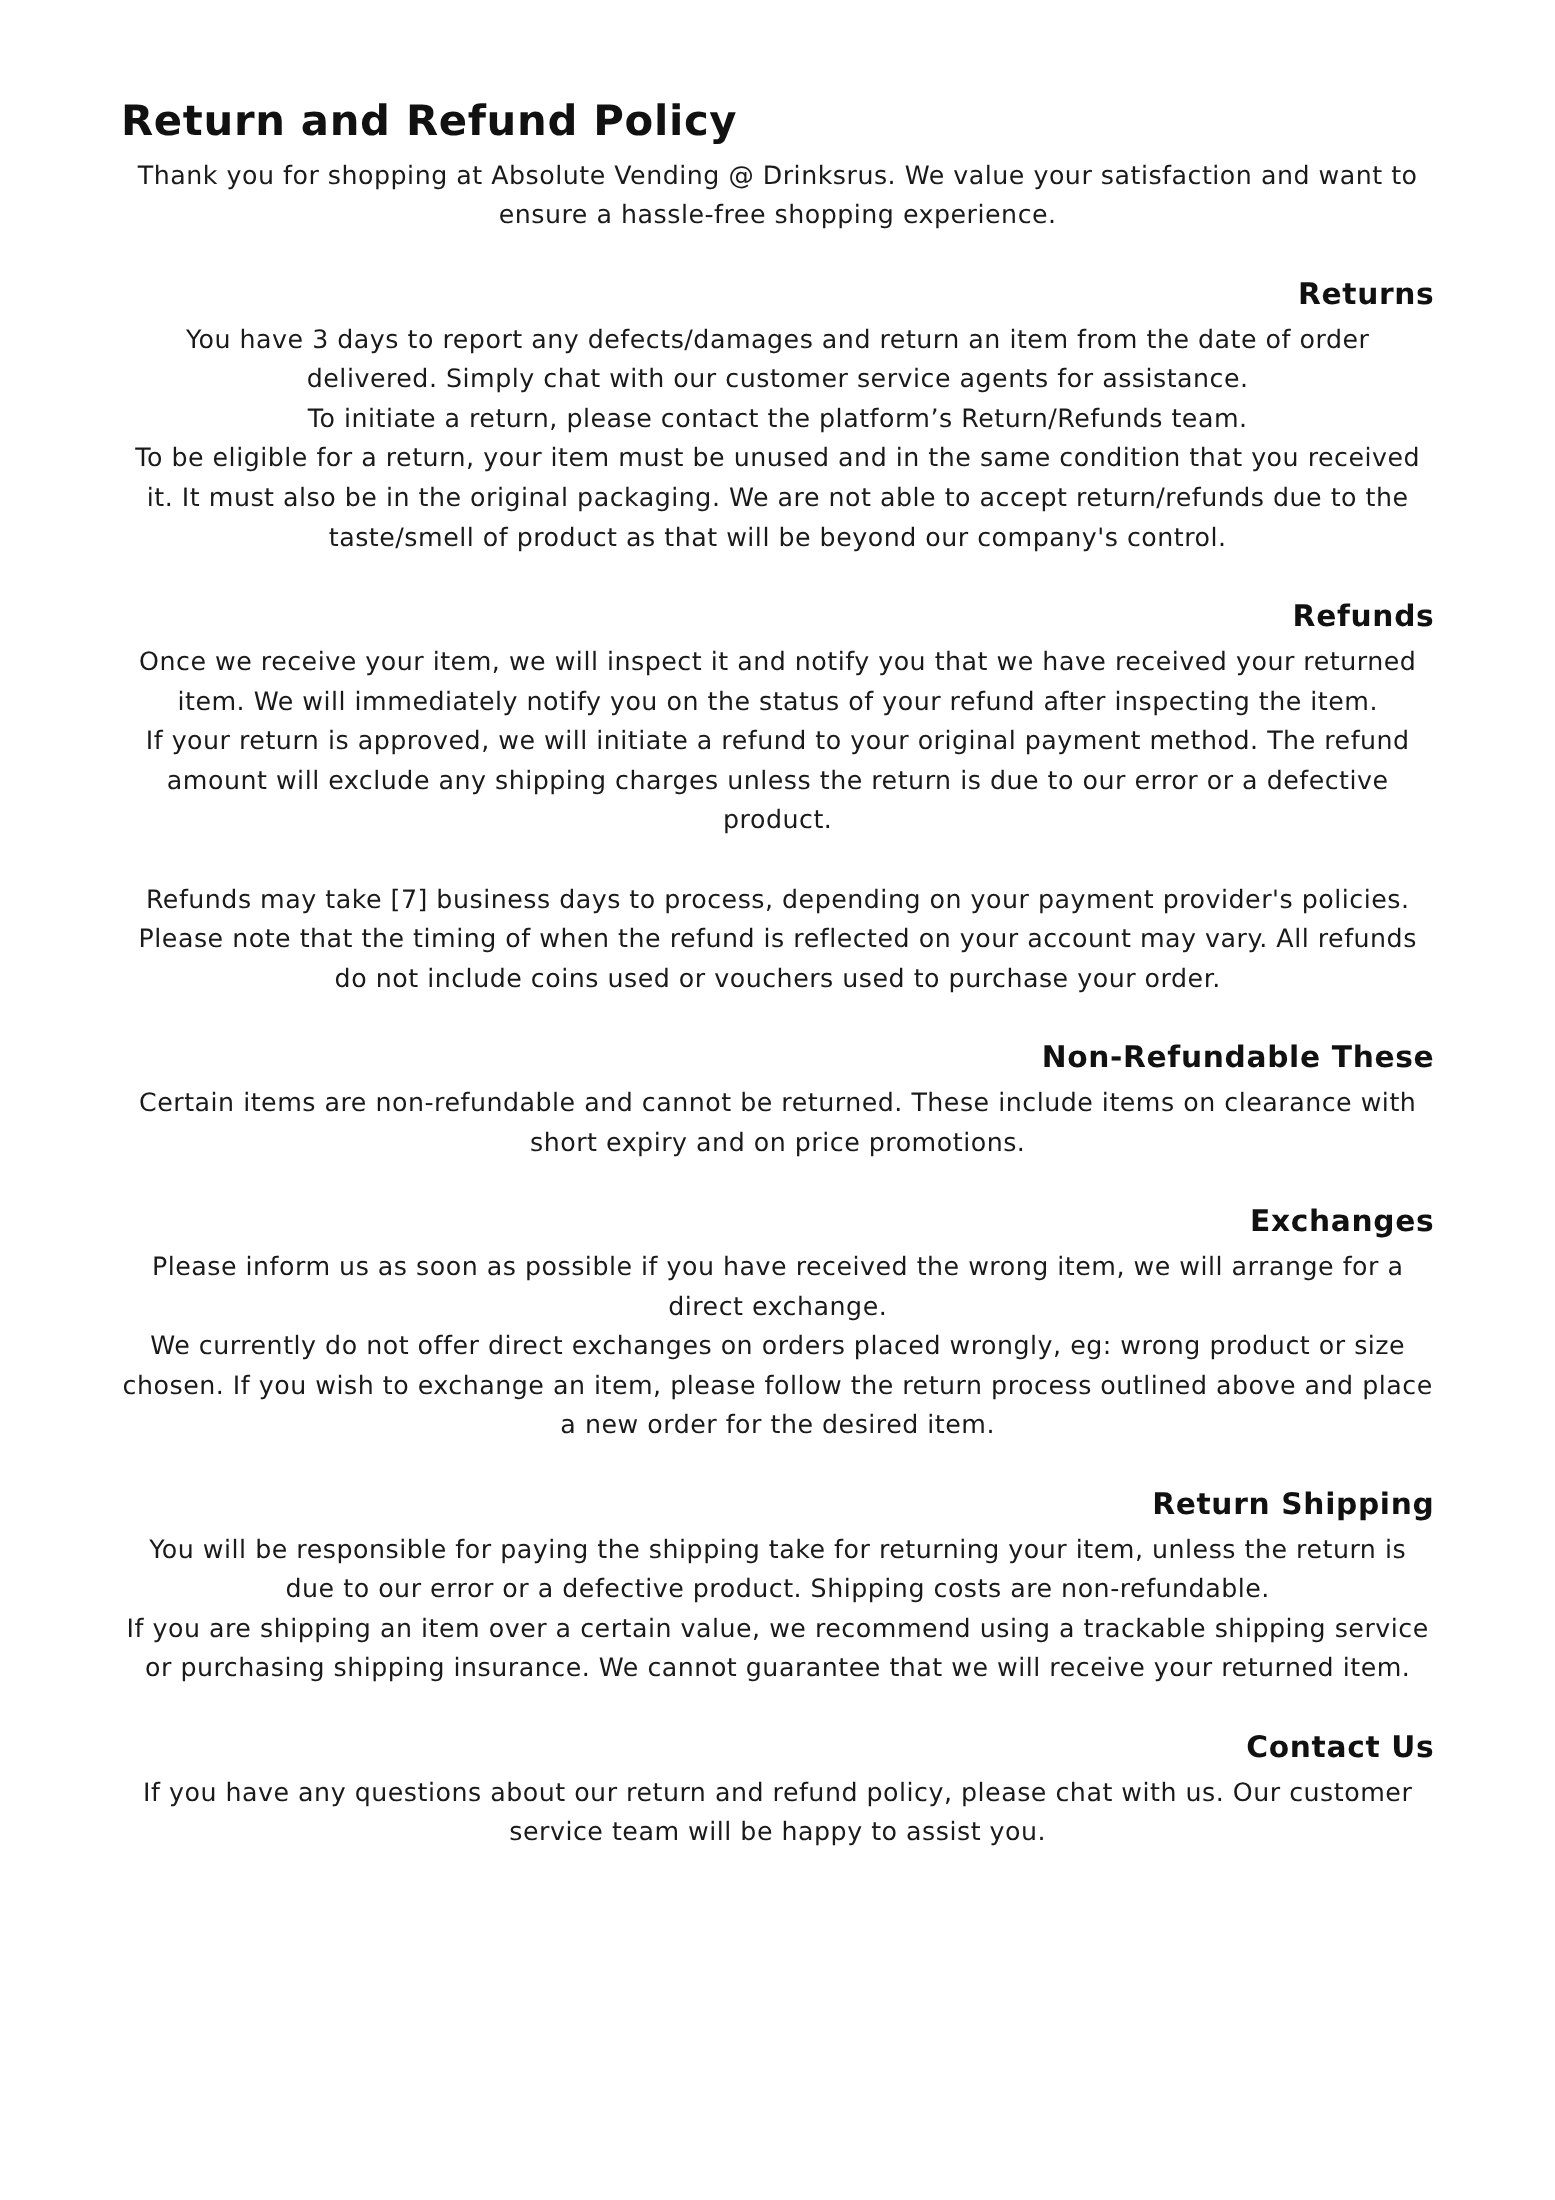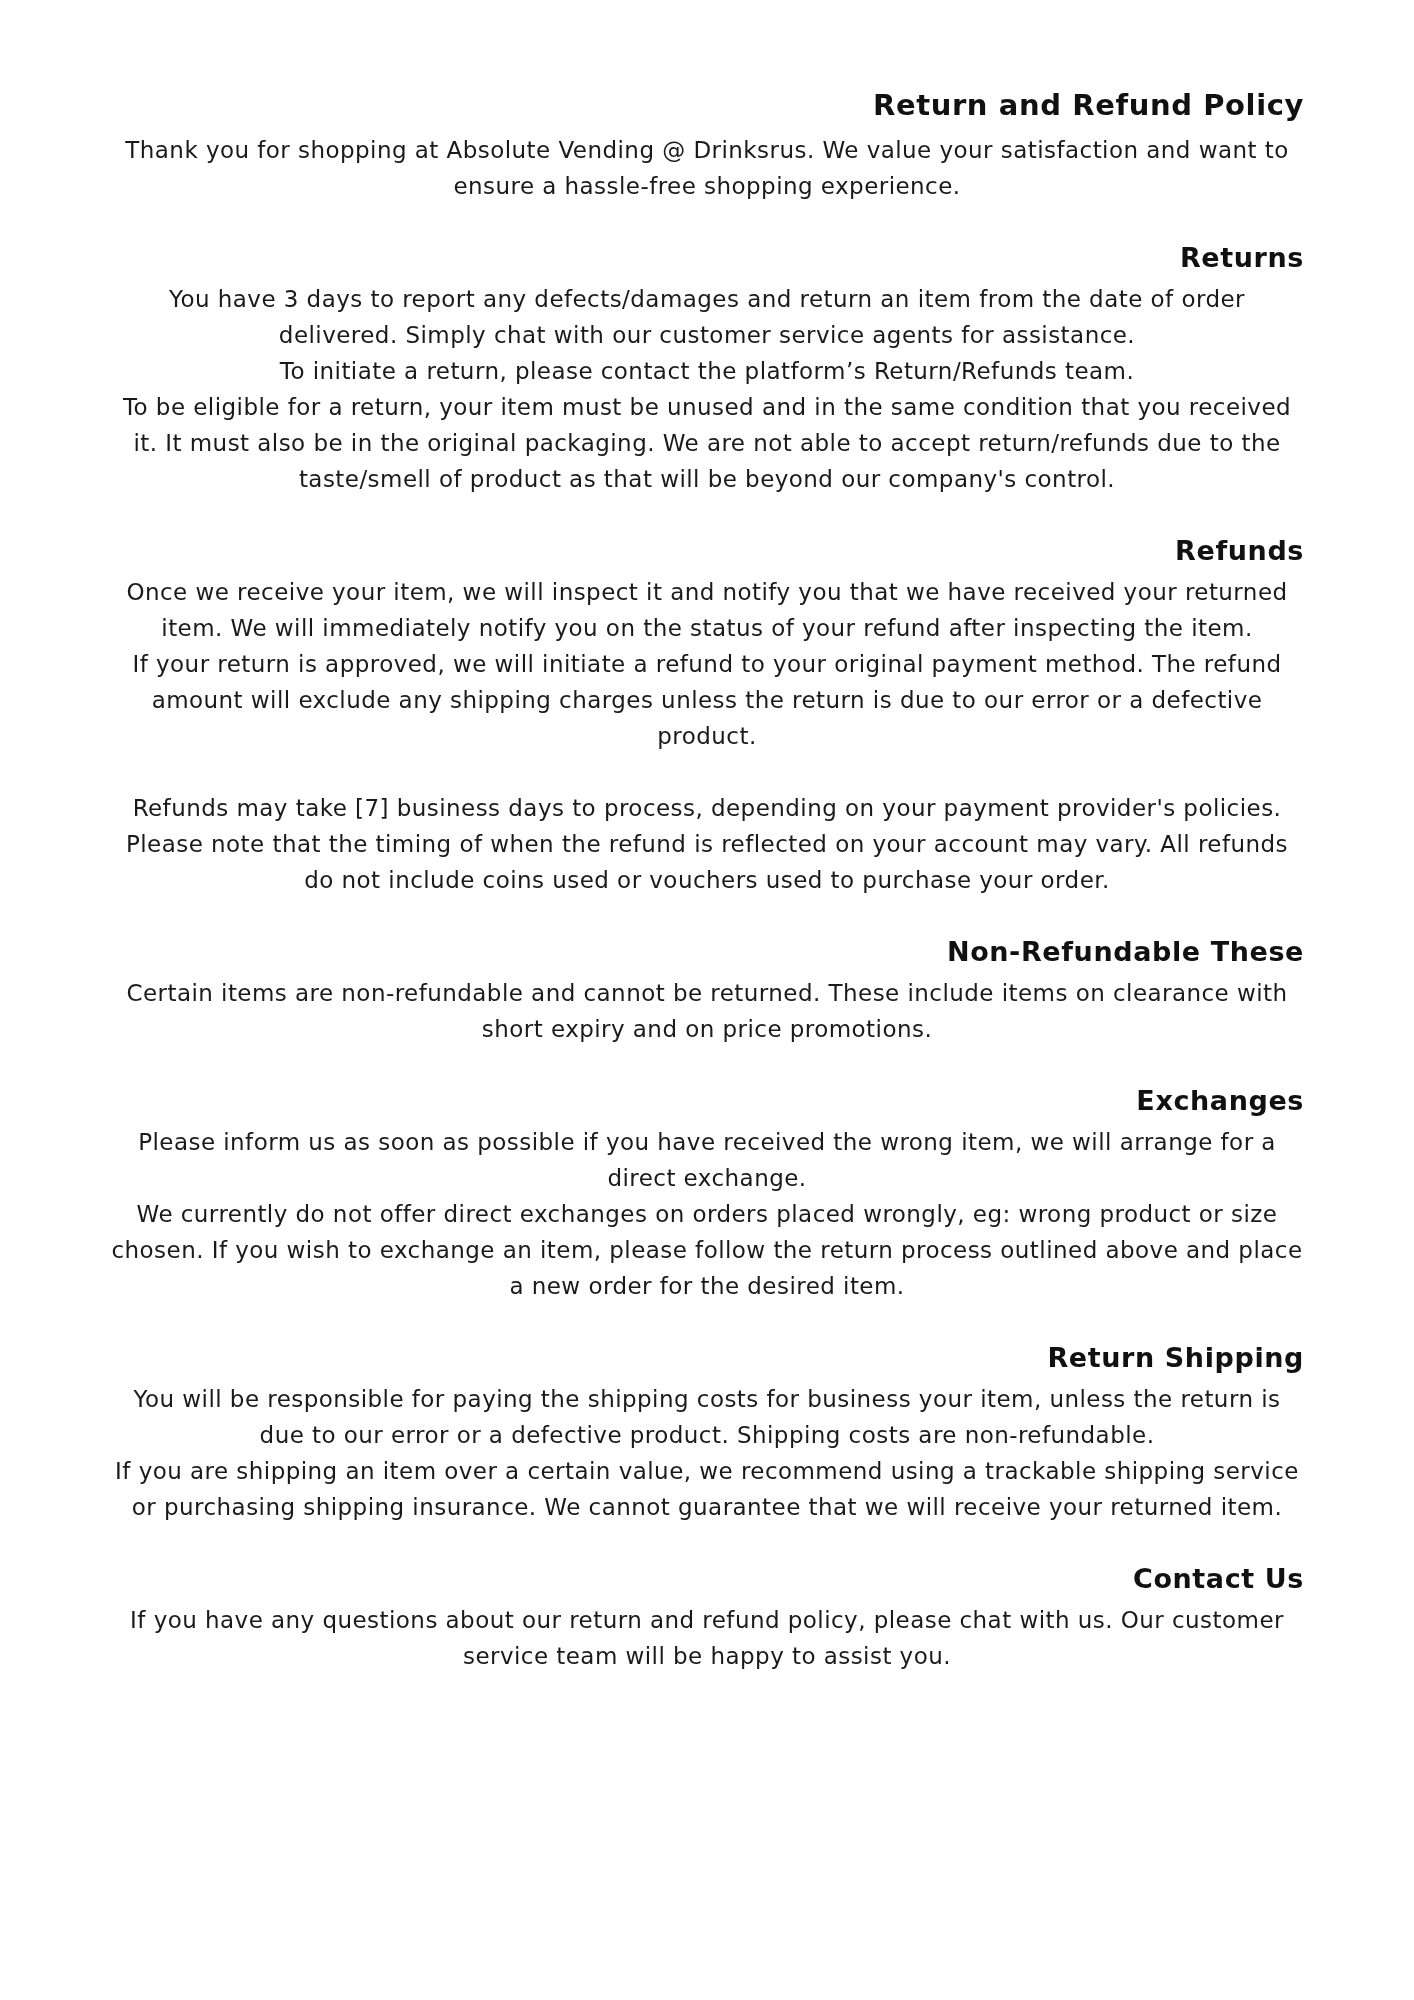--- a/index.html
+++ b/index.html
@@ -14,23 +14,23 @@
     color: #1a1a1a;
   }
   .page {
     width: 1414px;
     min-height: 2000px;
     box-sizing: border-box;
     padding: 88px 110px 60px 110px;
     background: #ffffff;
   }
   .doc-title {
-    font-size: 29px;
+    font-size: 38px;
     font-weight: bold;
-    text-align: right;
+    text-align: left;
     letter-spacing: 0.6px;
     margin: 0 0 10px 0;
     color: #111111;
   }
   .section-heading {
     font-size: 27px;
     font-weight: bold;
     text-align: right;
     letter-spacing: 0.6px;
     margin: 0 0 8px 0;
@@ -87,21 +87,21 @@
   <section>
     <h2 class="section-heading">Exchanges</h2>
     <p class="para">Please inform us as soon as possible if you have received the wrong item, we will arrange for a direct exchange.</p>
     <p class="para">We currently do not offer direct exchanges on orders placed wrongly, eg: wrong product or size chosen. If you wish to exchange an item, please follow the return process outlined above and place a new order for the desired item.</p>
   </section>
 
   <div class="gap-md"></div>
 
   <section>
     <h2 class="section-heading">Return Shipping</h2>
-    <p class="para">You will be responsible for paying the shipping costs for business your item, unless the return is due to our error or a defective product. Shipping costs are non-refundable.</p>
+    <p class="para">You will be responsible for paying the shipping take for returning your item, unless the return is due to our error or a defective product. Shipping costs are non-refundable.</p>
     <p class="para">If you are shipping an item over a certain value, we recommend using a trackable shipping service or purchasing shipping insurance. We cannot guarantee that we will receive your returned item.</p>
   </section>
 
   <div class="gap-md"></div>
 
   <section>
     <h2 class="section-heading">Contact Us</h2>
     <p class="para">If you have any questions about our return and refund policy, please chat with us. Our customer service team will be happy to assist you.</p>
   </section>
 

